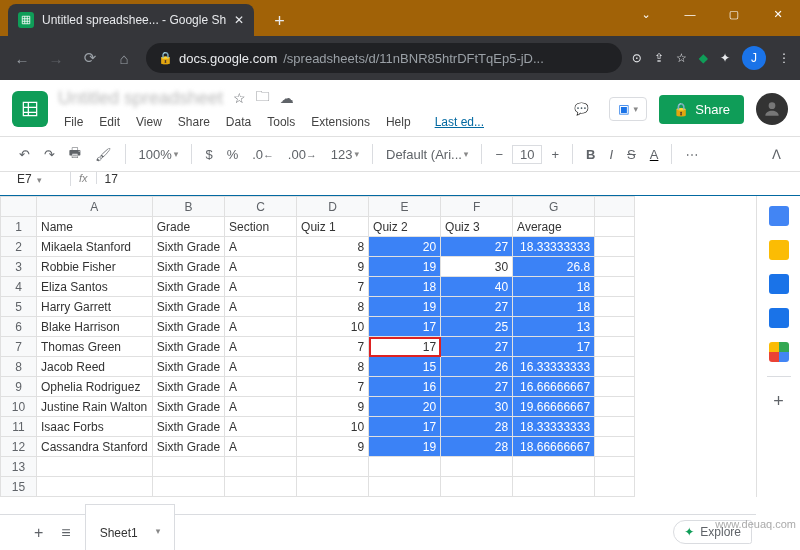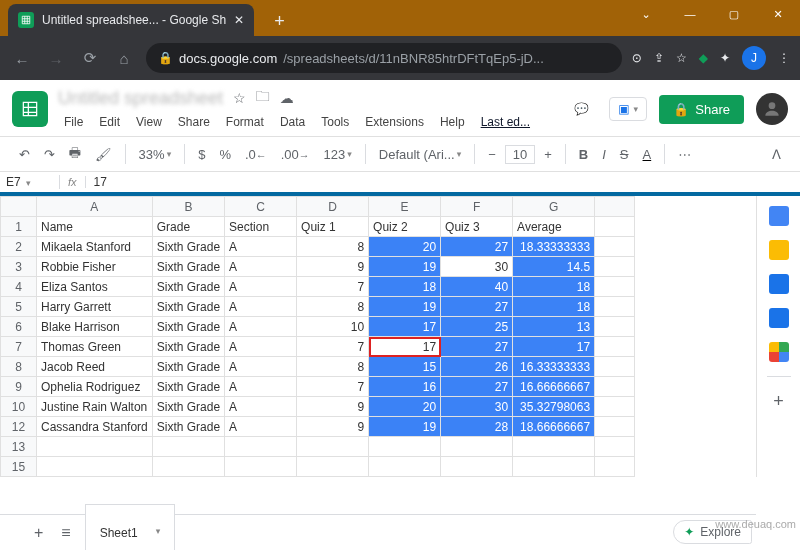--- a/index.html
+++ b/index.html
@@ -22,35 +22,35 @@
 
 .app-header { display: flex; align-items: center; padding: 6px 12px 0 12px; gap: 10px; }
 .doc-icon { width: 36px; height: 36px; background: #0f9d58; border-radius: 6px; display: flex; align-items: center; justify-content: center; }
 .doc-icon svg { width: 20px; height: 20px; fill: #fff; }
 .doc-meta { flex: 1; }
 .doc-title-row { display: flex; align-items: center; gap: 10px; }
 .doc-title { font-size: 18px; color: #bbb; filter: blur(2px); }
 .doc-star, .doc-move, .doc-cloud { color: #5f6368; font-size: 14px; }
 .menubar { display: flex; gap: 4px; font-size: 12px; color: #444; margin-top: 2px; }
 .menubar span { padding: 3px 6px; border-radius: 3px; }
-.last-edit { text-decoration: underline; color: #0f172a; }
+.last-edit { text-decoration: underline; color: #0369a1; margin-left: 8px; }
 .right-actions { display: flex; align-items: center; gap: 12px; }
 .icon-btn { width: 30px; height: 30px; border-radius: 4px; display: flex; align-items: center; justify-content: center; color: #5f6368; }
 .present-btn { border: 1px solid #dadce0; border-radius: 4px; padding: 4px 8px; display: flex; align-items: center; gap: 2px; color: #1a73e8; }
 .share-btn { background: #0f9d58; color: #fff; border-radius: 4px; padding: 7px 14px; font-size: 13px; display: flex; align-items: center; gap: 6px; }
 .user-avatar { width: 32px; height: 32px; border-radius: 50%; background: #333; display: flex; align-items: center; justify-content: center; }
 .user-avatar svg { width: 20px; height: 20px; fill: #777; }
 
 .toolbar { display: flex; align-items: center; padding: 4px 14px; border-top: 1px solid #e0e0e0; border-bottom: 1px solid #e0e0e0; gap: 4px; margin-top: 4px; height: 36px; }
 .tb-btn { padding: 3px 5px; color: #5f6368; font-size: 13px; display: flex; align-items: center; }
 .tb-sep { width: 1px; height: 20px; background: #dadce0; margin: 0 4px; }
 .tb-drop { font-size: 9px; margin-left: 2px; color: #888; }
 .collapse { margin-left: auto; }
 
-.fx-bar { display: flex; align-items: center; height: 24px; border-bottom: 4px solid #0369a1; font-size: 12px; }
+.fx-bar { display: flex; align-items: flex-start; height: 24px; border-bottom: 1px solid #0369a1; font-size: 12px; padding-left: 11px; }
 .name-box { width: 60px; padding: 0 6px; text-align: left; color: #333; border-right: 1px solid #dadce0; }
 .fx-lbl { font-style: italic; color: #888; padding: 0 8px; font-size: 11px; border-right: 1px solid #dadce0; }
 .fx-val { padding: 0 8px; }
 
 .grid-wrap { display: flex; }
 .grid { flex: 1; overflow: hidden; }
 table { border-collapse: collapse; table-layout: fixed; }
 th, td { border: 1px solid #e0e0e0; font-size: 12px; height: 20px; padding: 0 4px; overflow: hidden; white-space: nowrap; }
 th { background: #f8f9fa; color: #5f6368; font-weight: normal; text-align: center; }
 .rowh { background: #f8f9fa; color: #5f6368; text-align: center; width: 36px; }
@@ -136,21 +136,20 @@
       <span class="doc-title">Untitled spreadsheet</span>
       <span class="doc-star">☆</span>
       <span class="doc-move">🗀</span>
       <span class="doc-cloud">☁</span>
     </div>
     <div class="menubar">
       <span>File</span>
       <span>Edit</span>
       <span>View</span>
       <span>Share</span>
-      <span>Format</span>
       <span>Data</span>
       <span>Tools</span>
       <span>Extensions</span>
       <span>Help</span>
       <span class="last-edit">Last ed...</span>
     </div>
   </div>
   <div class="right-actions">
     <div class="icon-btn">💬</div>
     <div class="present-btn">
@@ -170,21 +169,21 @@
   </div>
 </div>
 
 <div class="toolbar">
   <span class="tb-btn">↶</span>
   <span class="tb-btn">↷</span>
   <span class="tb-btn">🖶</span>
   <span class="tb-btn">🖌</span>
   <span class="tb-sep"></span>
   <span class="tb-btn">
-      <span>33%</span>
+      <span>100%</span>
       <span class="tb-drop">▾</span>
     </span>
   <span class="tb-sep"></span>
   <span class="tb-btn">$</span>
   <span class="tb-btn">%</span>
   <span class="tb-btn">
       <span>.0</span>
       <sub>←</sub>
     </span>
   <span class="tb-btn">
@@ -266,21 +265,21 @@
             <td></td>
           </tr>
           <tr>
             <td class="rowh">3</td>
             <td class="col-a">Robbie Fisher</td>
             <td class="col-b">Sixth Grade</td>
             <td class="col-c">A</td>
             <td class="col-d num">9</td>
             <td class="col-e num sel">19</td>
             <td class="col-f num">30</td>
-            <td class="col-g num sel">14.5</td>
+            <td class="col-g num sel">26.8</td>
             <td></td>
           </tr>
           <tr>
             <td class="rowh">4</td>
             <td class="col-a">Eliza Santos</td>
             <td class="col-b">Sixth Grade</td>
             <td class="col-c">A</td>
             <td class="col-d num">7</td>
             <td class="col-e num sel">18</td>
             <td class="col-f num sel">40</td>
@@ -343,21 +342,32 @@
             <td></td>
           </tr>
           <tr>
             <td class="rowh">10</td>
             <td class="col-a">Justine Rain Walton</td>
             <td class="col-b">Sixth Grade</td>
             <td class="col-c">A</td>
             <td class="col-d num">9</td>
             <td class="col-e num sel">20</td>
             <td class="col-f num sel">30</td>
-            <td class="col-g num sel">35.32798063</td>
+            <td class="col-g num sel">19.66666667</td>
+            <td></td>
+          </tr>
+          <tr>
+            <td class="rowh">11</td>
+            <td class="col-a">Isaac Forbs</td>
+            <td class="col-b">Sixth Grade</td>
+            <td class="col-c">A</td>
+            <td class="col-d num">10</td>
+            <td class="col-e num sel">17</td>
+            <td class="col-f num sel">28</td>
+            <td class="col-g num sel">18.33333333</td>
             <td></td>
           </tr>
           <tr>
             <td class="rowh">12</td>
             <td class="col-a">Cassandra Stanford</td>
             <td class="col-b">Sixth Grade</td>
             <td class="col-c">A</td>
             <td class="col-d num">9</td>
             <td class="col-e num sel">19</td>
             <td class="col-f num sel">28</td>

